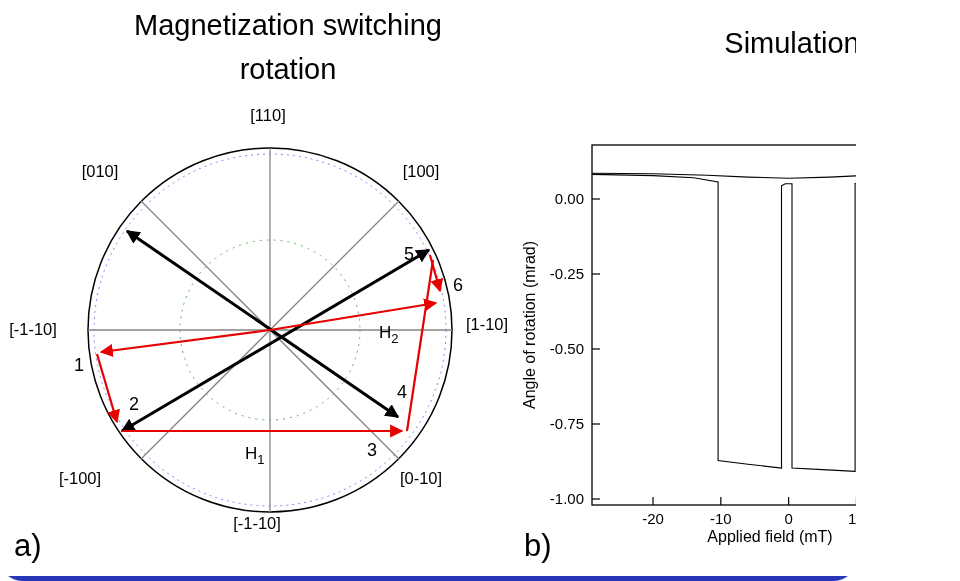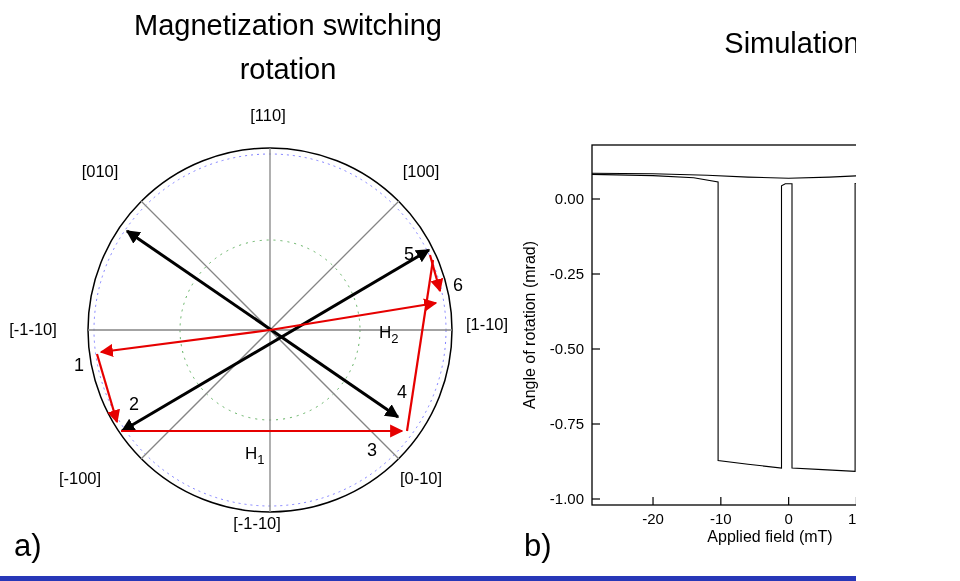--- a/index.html
+++ b/index.html
@@ -1,17 +1,17 @@
 <!DOCTYPE html>
 <html><head>
 <meta charset="utf-8">
 <style>
   html,body{margin:0;padding:0;background:#ffffff;}
   #root{position:relative;width:856px;height:581px;background:#ffffff;overflow:hidden;
-        font-family:"Liberation Sans",sans-serif;color:#000;}
+        font-family:"Liberation Sans",sans-serif;color:#000;border-radius:22px;}
   .fig-title{position:absolute;text-align:center;font-size:29px;line-height:1.5;color:#000;}
   .panel-label{position:absolute;font-size:31px;color:#000;}
   svg text{font-family:"Liberation Sans",sans-serif;fill:#000;}
   #bottom-bar{position:absolute;left:0;bottom:0;width:960px;height:5px;background:#2737b8;}
 </style>
 </head>
 <body>
 
 <div id="root">
 

